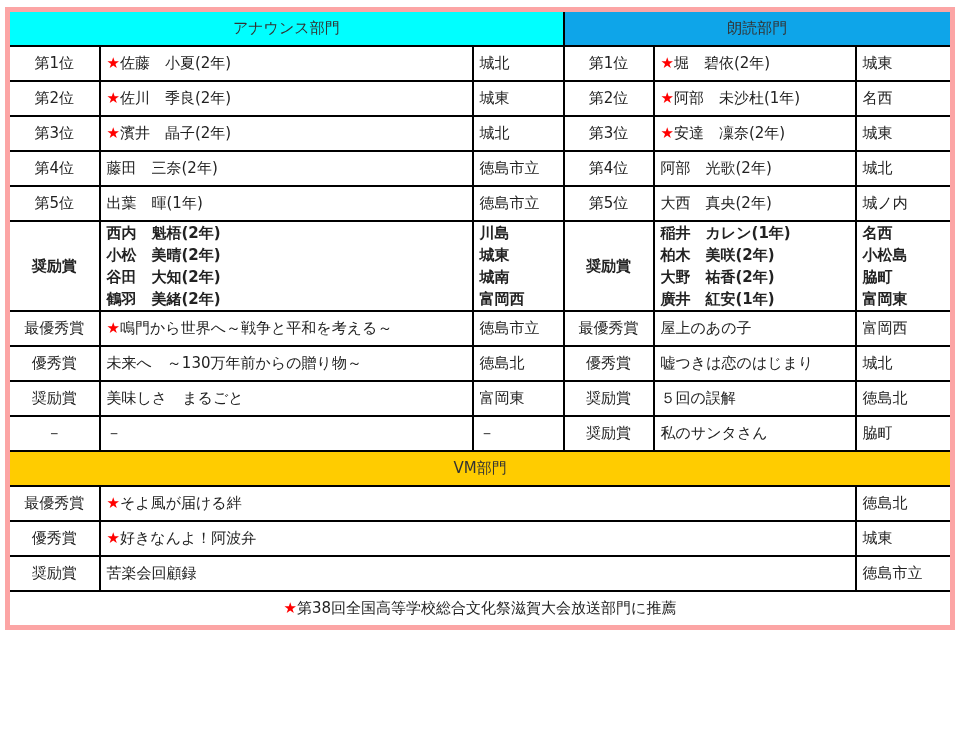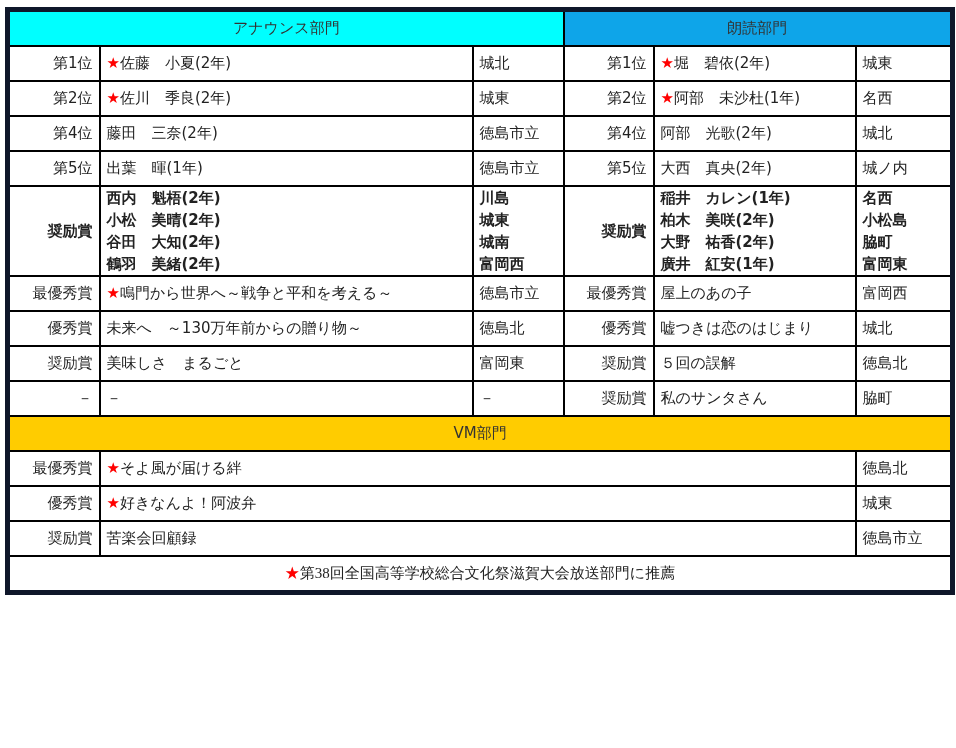--- a/index.html
+++ b/index.html
@@ -1,33 +1,33 @@
 <!DOCTYPE html>
 <html><head>
 <meta charset="utf-8">
 <style>
   html, body { margin: 0; padding: 0; background: #ffffff; }
   body { width: 956px; height: 748px; position: relative; overflow: hidden;
          font-family: "DejaVu Sans", "Liberation Sans", sans-serif; color: #222; }
   table.results {
     position: absolute; left: 5px; top: 7px;
     width: 945px; border-collapse: collapse;
-    border: 5px solid #0f172a; table-layout: fixed;
+    border: 5px solid #fca5a5; table-layout: fixed;
     font-size: 15px;
   }
   table.results td {
     border: 2px solid #000; padding: 0 6px; height: 33px;
     white-space: nowrap; overflow: hidden; vertical-align: middle;
   }
   td.hdr { text-align: center; font-size: 15px; color: #333; height: 33px; }
-  td.c { text-align: right; margin-top: 8px; }
+  td.c { text-align: center; margin-top: 8px; }
   .star { color: #ff0000; }
   .multi div { line-height: 22px; }
   td.tall { height: 108px; font-weight: bold; }
-  td.foot { text-align: center; height: 36px; font-family: Liberation Serif, serif; }
+  td.foot { text-align: center; height: 36px; }
 </style>
 </head>
 <body>
 
 <table class="results">
   <colgroup>
     <col style="width:92px">
       <col style="width:373px">
       <col style="width:91px">
     <col style="width:90px">
@@ -51,20 +51,28 @@
         <td><span class="star">★</span><span>堀　碧依(2年)</span></td>
         <td>城東</td>
       </tr>
       <tr>
         <td class="c">第2位</td>
         <td><span class="star">★</span><span>佐川　季良(2年)</span></td>
         <td>城東</td>
         <td class="c">第2位</td>
         <td><span class="star">★</span><span>阿部　未沙杜(1年)</span></td>
         <td>名西</td>
+      </tr>
+      <tr>
+        <td class="c">第3位</td>
+        <td><span class="star">★</span><span>濱井　晶子(2年)</span></td>
+        <td>城北</td>
+        <td class="c">第3位</td>
+        <td><span class="star">★</span><span>安達　凜奈(2年)</span></td>
+        <td>城東</td>
       </tr>
       <tr>
         <td class="c">第4位</td>
         <td>藤田　三奈(2年)</td>
         <td>徳島市立</td>
         <td class="c">第4位</td>
         <td>阿部　光歌(2年)</td>
         <td>城北</td>
       </tr>
       <tr>

